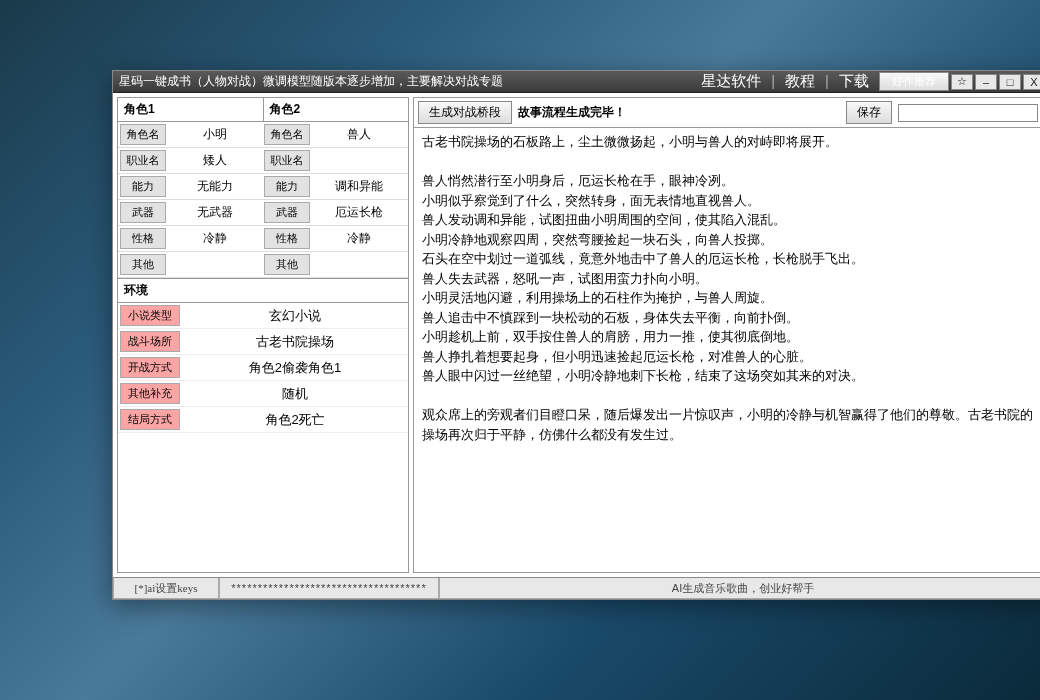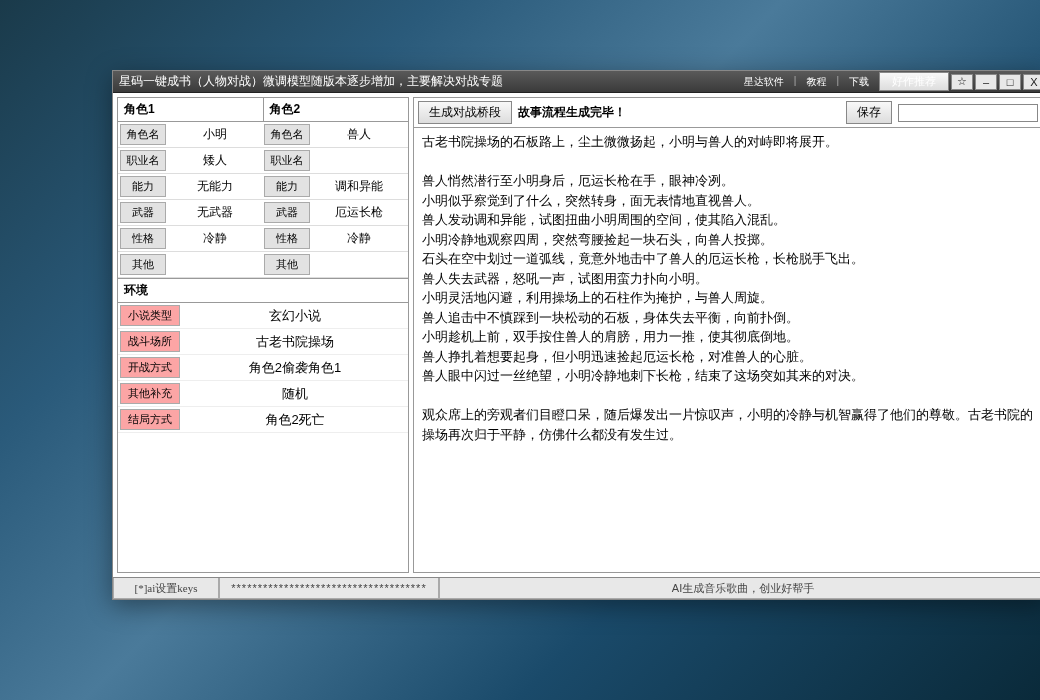--- a/index.html
+++ b/index.html
@@ -14,21 +14,21 @@
     position:absolute; left:112px; top:70px; width:936px; height:530px;
     background:#fff; border:1px solid #888; box-shadow:0 6px 24px rgba(0,0,0,.4);
     display:flex; flex-direction:column;
   }
   .titlebar {
     height:22px; background:linear-gradient(#5a5a5a,#3a3a3a); color:#fff;
     display:flex; align-items:center; padding:0 2px 0 6px; font-size:12px;
     border-bottom:1px solid #222;
   }
   .titlebar .title { flex:1; white-space:nowrap; overflow:hidden; }
-  .tb-links { display:flex; gap:2px; margin-right:6px; font-size:10px; }
+  .tb-links { display:flex; gap:2px; margin-right:6px; font-size:15px; }
   .tb-links span { padding:1px 4px; cursor:pointer; }
   .tb-sep { color:#aaa; }
   .tb-btns { display:flex; gap:0; }
   .tb-btn {
     width:22px; height:16px; background:#e8e8e8; border:1px solid #888; color:#222;
     display:flex; align-items:center; justify-content:center; font-size:11px;
     cursor:pointer; margin-left:2px;
   }
   .main {
     flex:1; display:flex; gap:4px; padding:4px; overflow:hidden;

